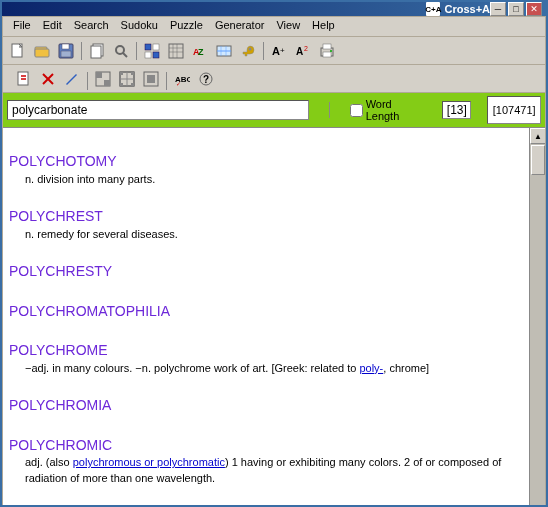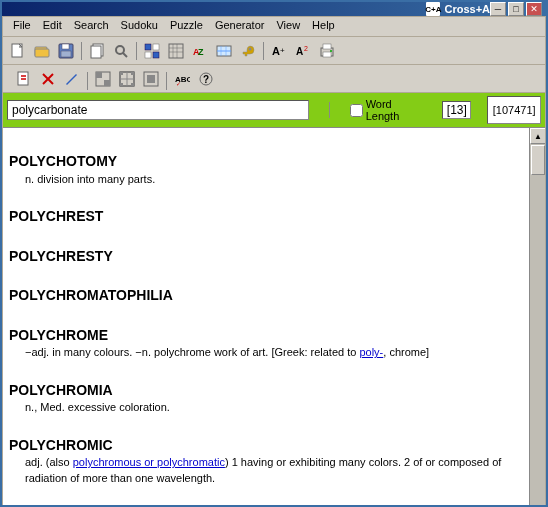--- a/index.html
+++ b/index.html
@@ -163,22 +163,22 @@
       width: 55px;
       height: 28px;
       font-size: 11px;
       text-align: center;
       display: flex;
       align-items: center;
       justify-content: center;
     }
     .entry-word {
       font-size: 14px;
-      font-weight: bold;
-      color: #000000;
+      font-weight: normal;
+      color: #6d28d9;
       margin-top: 20px;
       display: block;
     }
     .entry-def {
       font-size: 11px;
       color: #000;
       margin-left: 16px;
       line-height: 1.4;
     }
     .entry-def .link {
@@ -448,26 +448,26 @@
       </div>
       <div class="word-length-val">[13]</div>
       <div class="word-count-val">[107471]</div>
     </div>
 
     <div class="dict-area">
       <div class="dict-content" id="dict-content">
       <span class="entry-word">POLYCHOTOMY</span>
           <div class="entry-def">n. division into many parts.</div>
           <span class="entry-word">POLYCHREST</span>
+          <div class="entry-def">n. remedy for several diseases.</div>
           <span class="entry-word">POLYCHRESTY</span>
           <span class="entry-word">POLYCHROMATOPHILIA</span>
           <span class="entry-word">POLYCHROME</span>
           <div class="entry-def">−adj. in many colours. −n. polychrome work of art. [Greek: related to <span class="link">poly-</span>, chrome]</div>
           <span class="entry-word">POLYCHROMIA</span>
-          <div class="entry-def">n., Med. excessive coloration.</div>
           <span class="entry-word">POLYCHROMIC</span>
           <div class="entry-def">adj. (also <span class="link">polychromous or polychromatic</span>) 1 having or exhibiting many colors. 2 of or composed of radiation of more than one wavelength.</div>
           <span class="entry-word">POLYCHROMOUS</span>
           <div class="entry-def">adj. many-coloured.</div>
         </div>
       <div class="custom-scrollbar">
         <div class="scroll-btn">▲</div>
         <div class="scroll-track">
           <div class="scroll-thumb"></div>
         </div>

